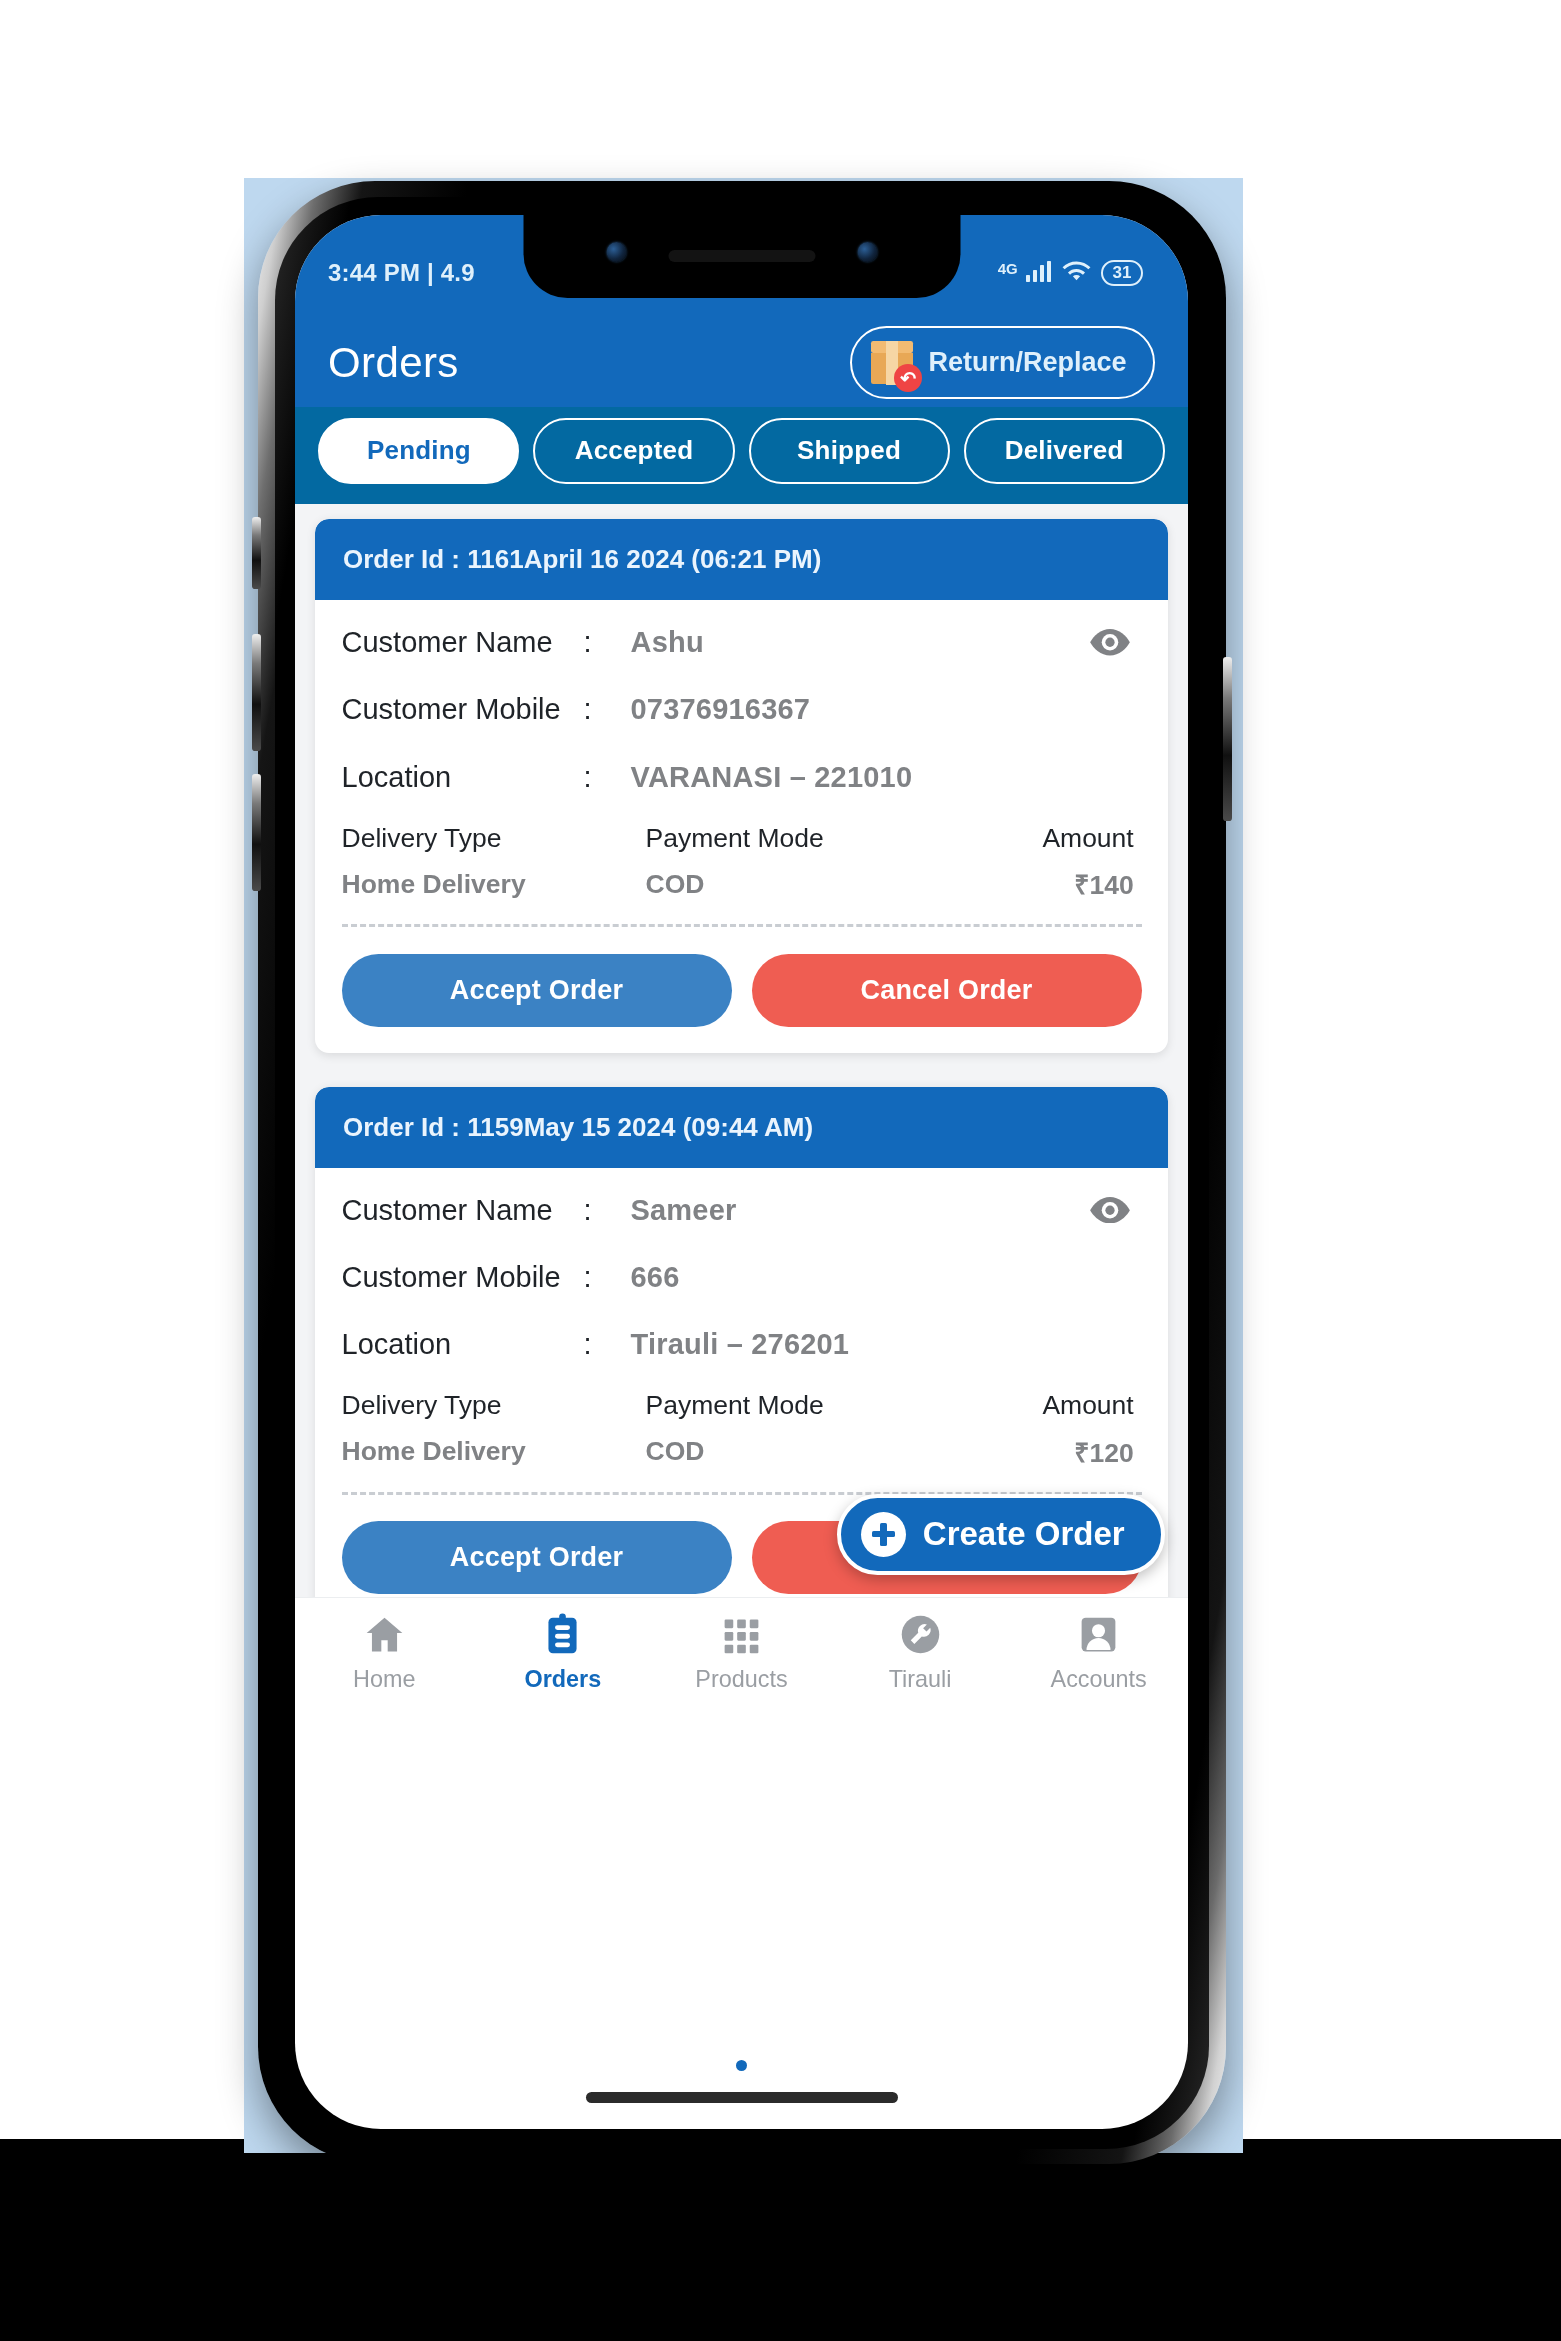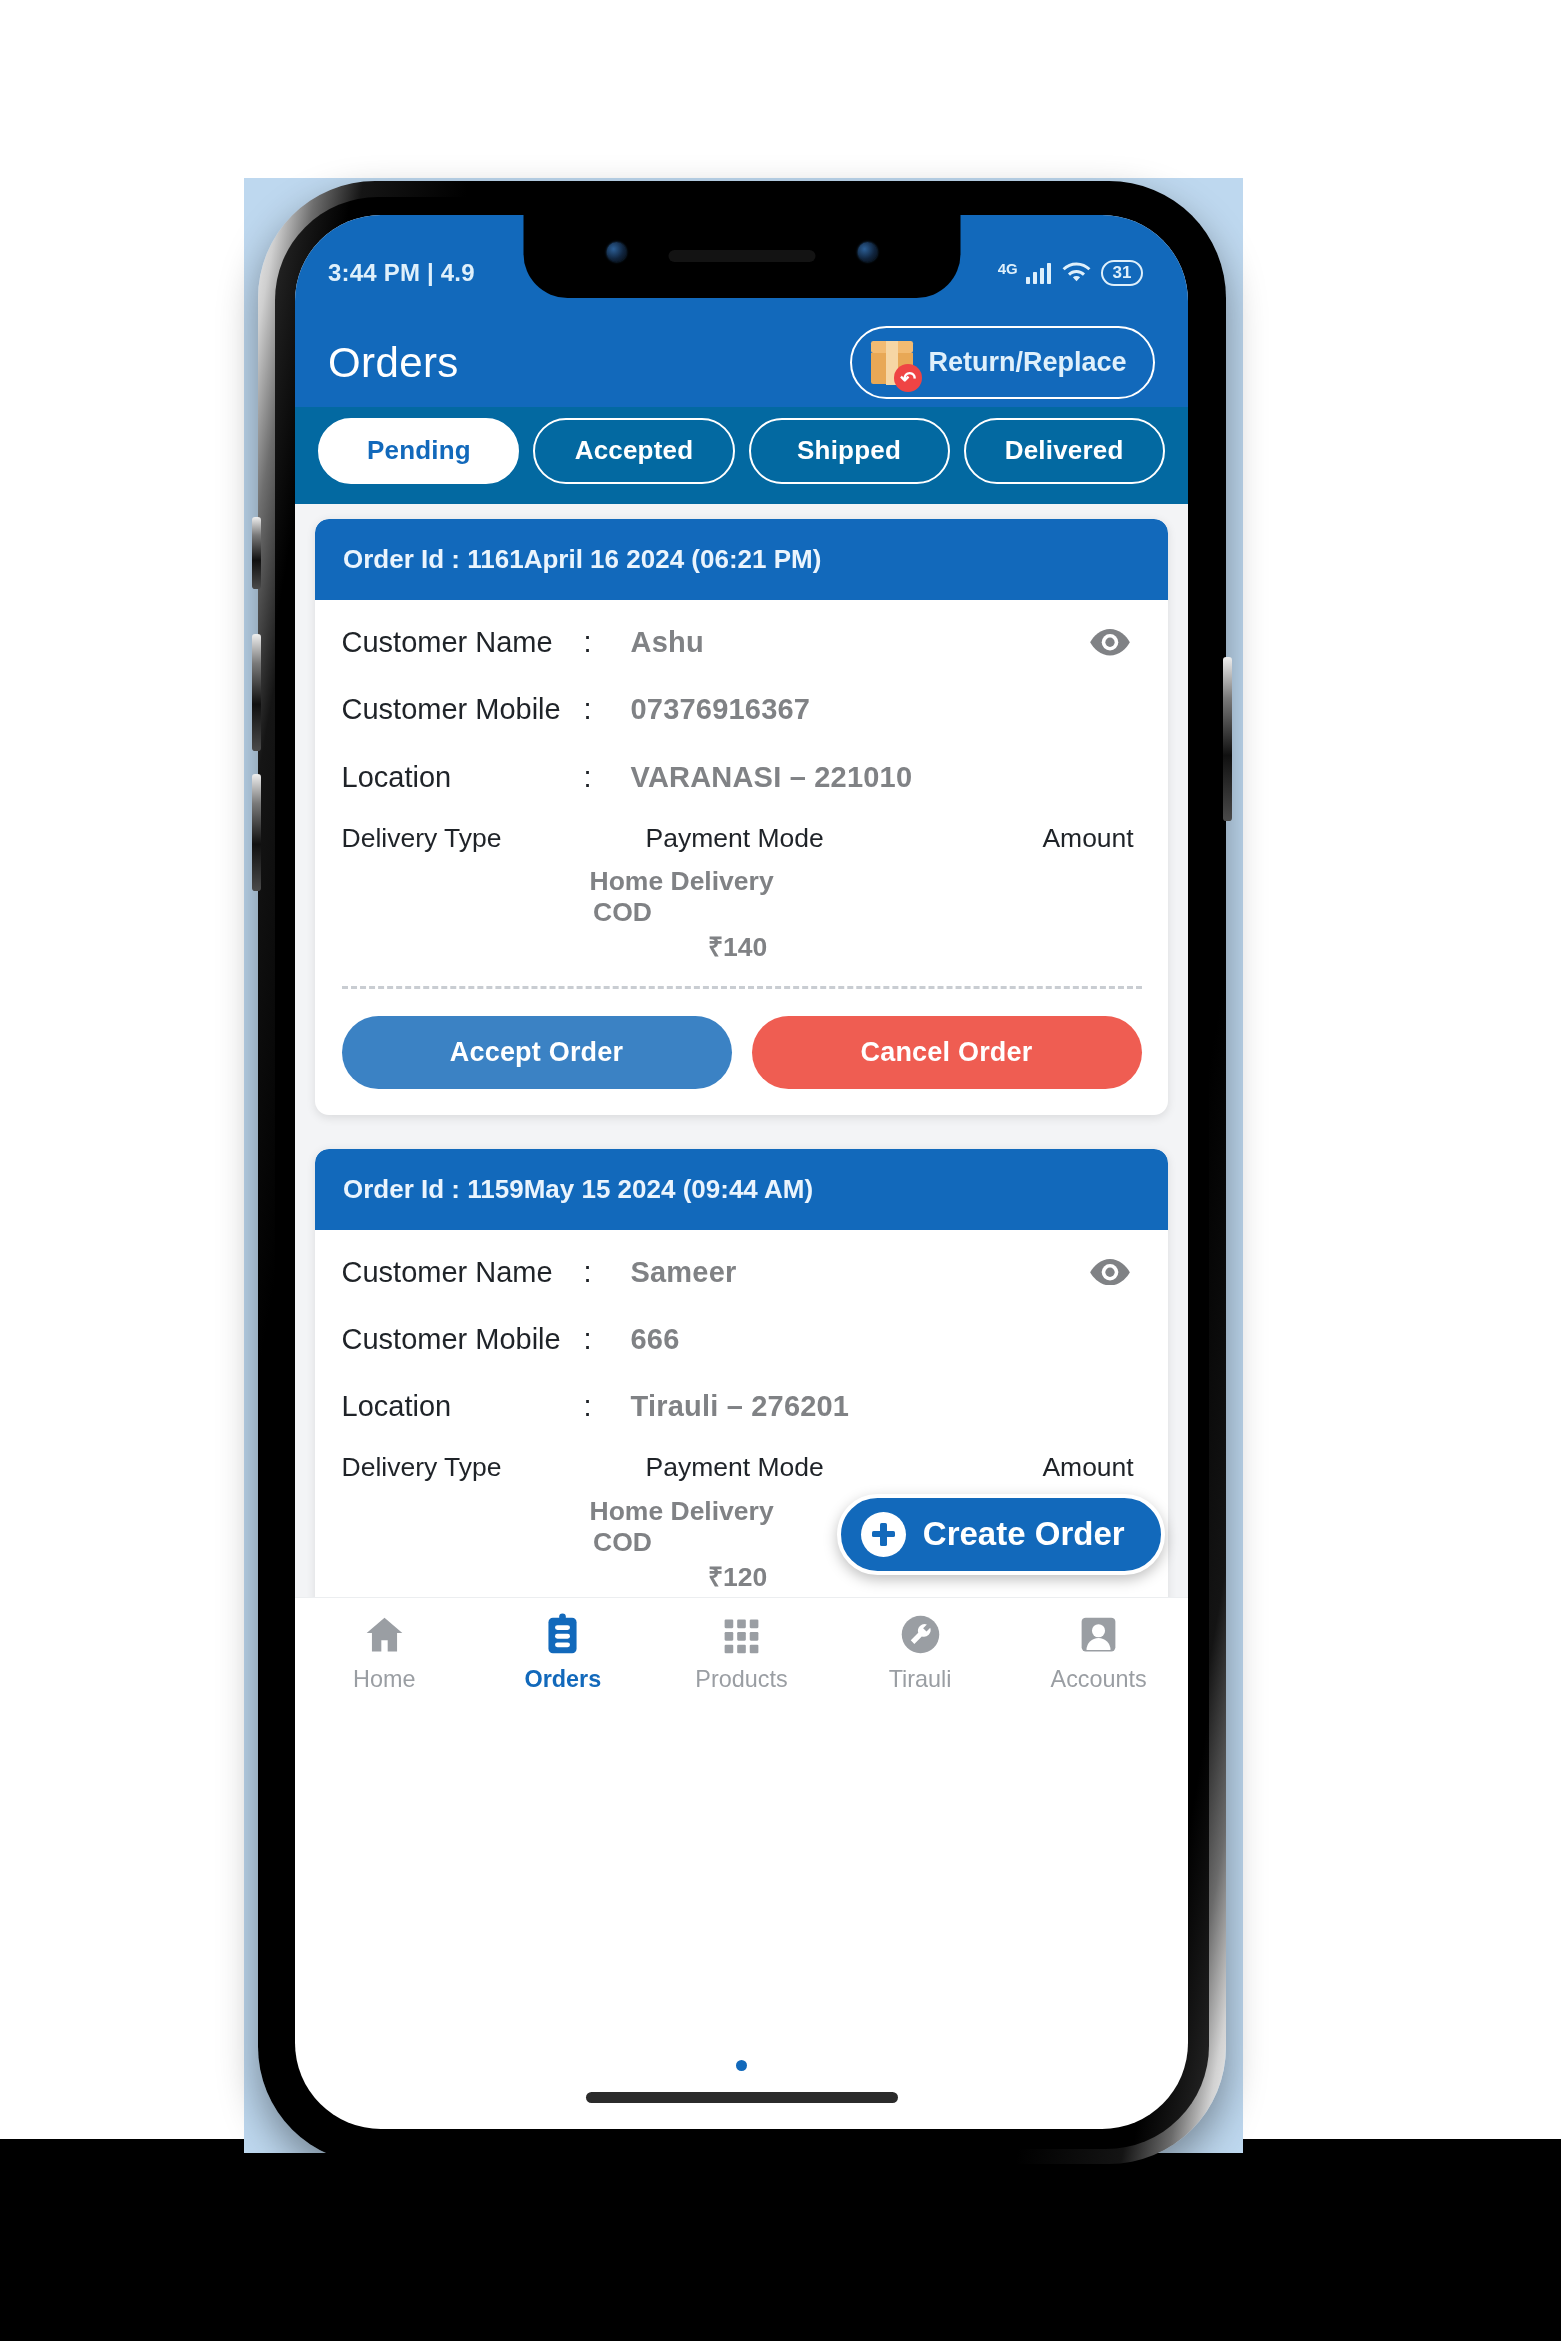--- a/index.html
+++ b/index.html
@@ -82,21 +82,20 @@
   }
   .status-left {
     color: #dff0fb;
     font-size: 24px;
     font-weight: 700;
     letter-spacing: 0.2px;
     white-space: nowrap;
   }
   .status-right {
     display: flex;
-    align-items: center;
     gap: 9.4px;
   }
   .notch {
     position: absolute;
     left: 50%;
     transform: translateX(-50%);
     top: -34px;
     width: 437px; height: 117px;
     background: #000;
     border-radius: 0 0 44px 44px;
@@ -285,21 +284,21 @@
     display: flex;
     align-items: center;
     margin-top: 4.7px;
   }
   .meta-head div, .meta-vals div { font-size: 26.5px; }
   .m1 { width: 304px; }
   .m2 { width: 297px; text-align: left; }
   .m3 { flex: 1; text-align: right; padding-right: 7.8px; }
   .meta-head div { color: #1f2328; font-weight: 400; }
   .meta-vals div { color: #808285; font-weight: 600; }
-  .meta-vals { margin-top: 12.5px; flex-direction: column; }
+  .meta-vals { margin-top: 12.5px; }
   .dash {
     margin: 22px 0 0 0;
     border-top: 3.1px dashed #c9cdd2;
     height: 0;
   }
   .actions {
     display: flex;
     gap: 20px;
     padding: 26.5px 0 26.5px 0;
   }

